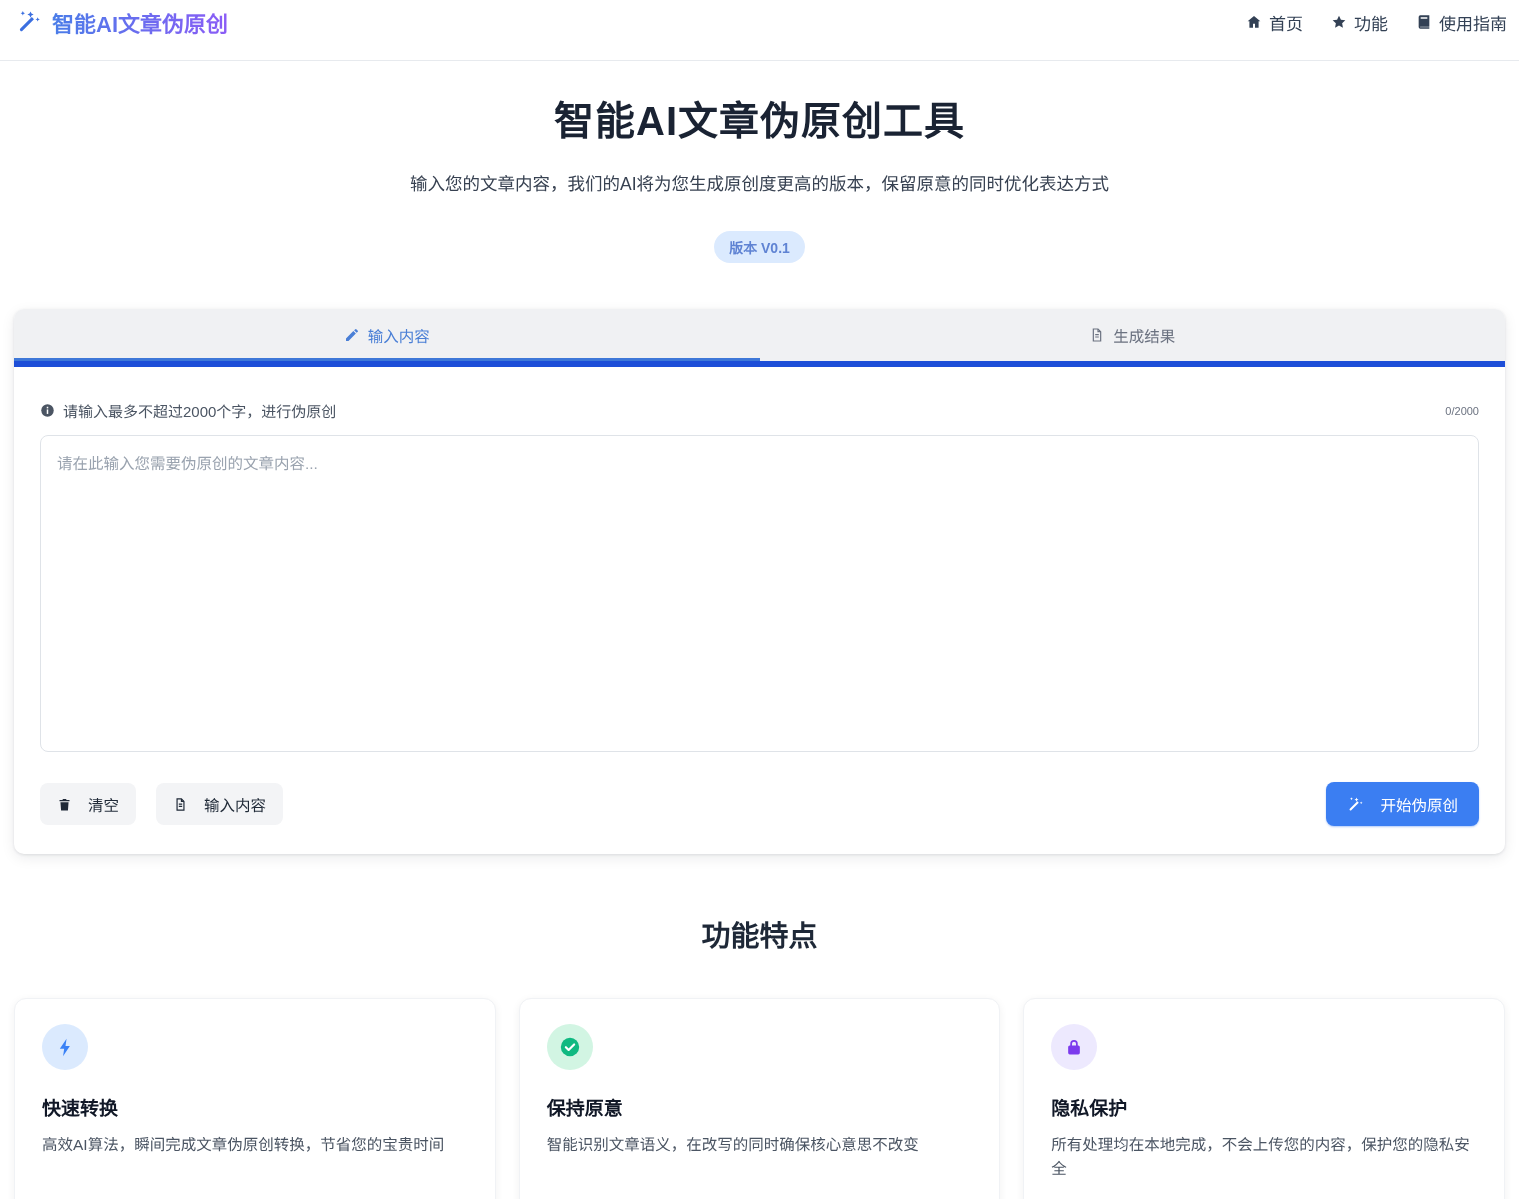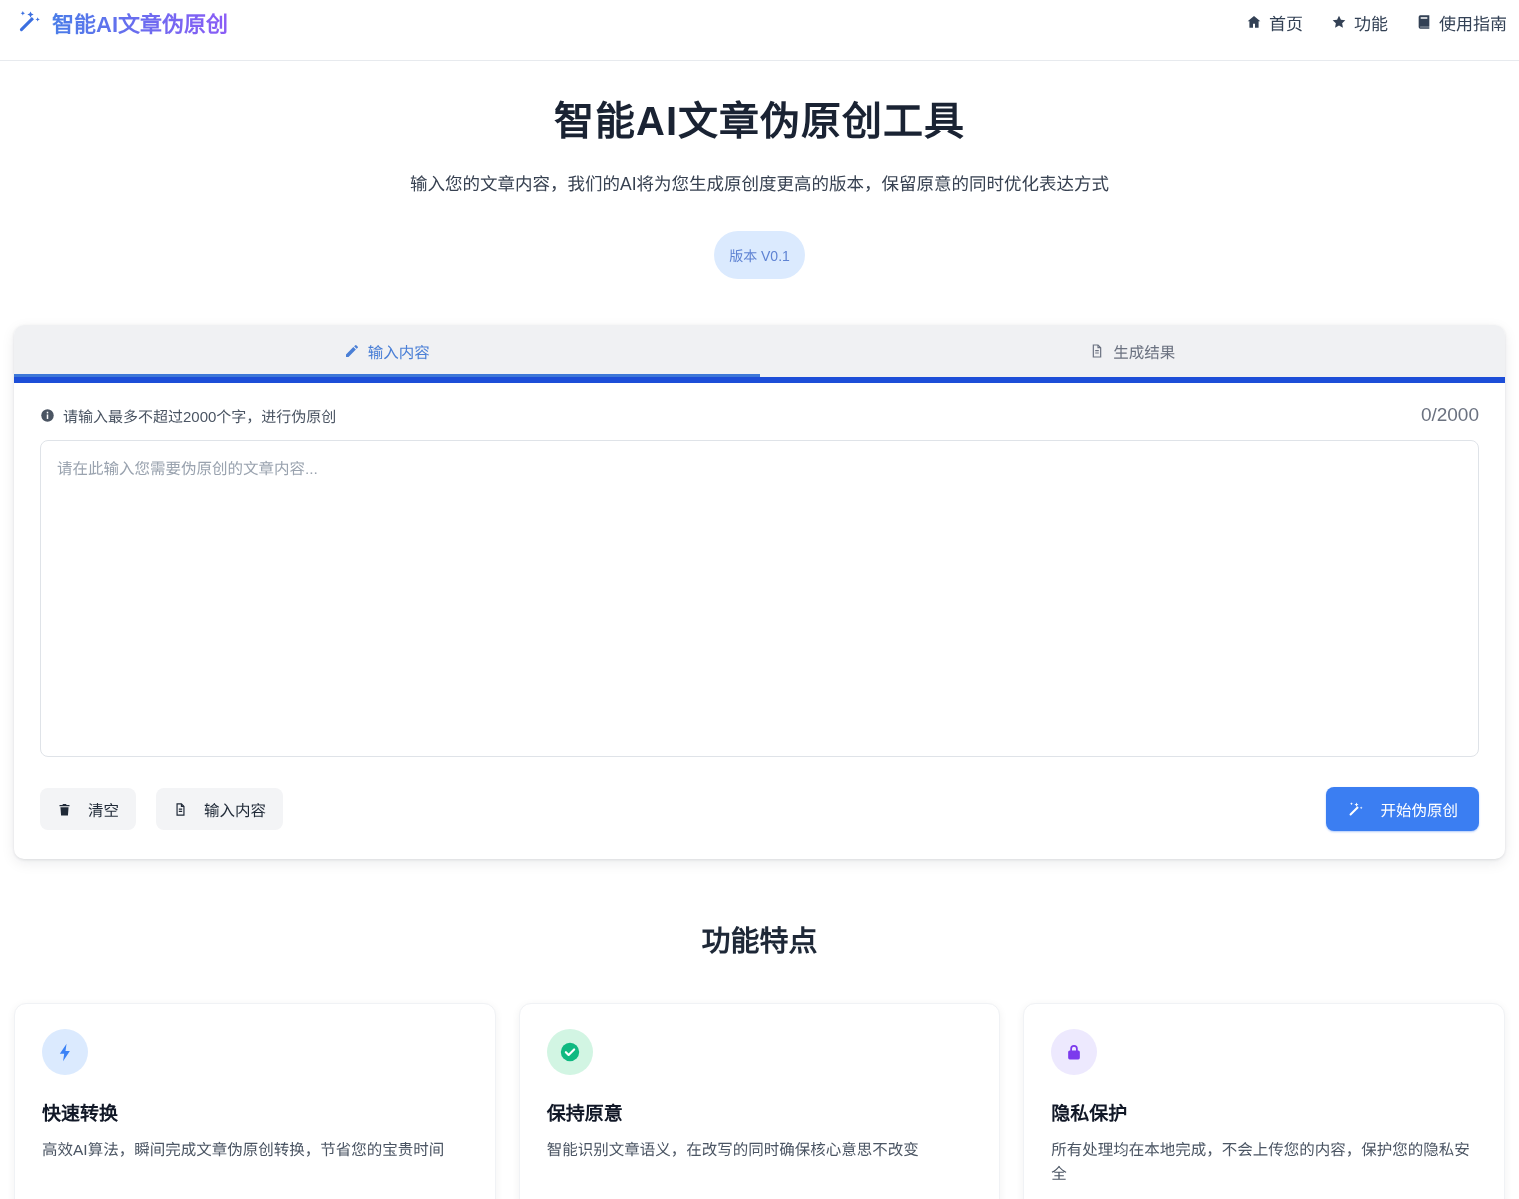--- a/index.html
+++ b/index.html
@@ -37,47 +37,47 @@
     margin: 0 0 25px; font-size: 40px; line-height: 1.2;
     font-weight: 800; color: #1a2333; letter-spacing: 1px;
   }
   .hero .subtitle {
     margin: 0 auto; max-width: 700px;
     font-size: 17.5px; line-height: 1.62; color: #374151;
   }
   .badge {
     display: inline-block; margin-top: 33px;
     background: #dbeafe; color: #5f83d3;
-    font-size: 14px; padding: 14px 15px; border-radius: 999px;
+    font-size: 14px; padding: 6px 15px; border-radius: 999px; font-weight: bold;
   }
 
   
   .panel {
     margin: 46px 14px 0; background: #ffffff; border-radius: 10px;
     box-shadow: 0 1px 3px rgba(15,23,42,.10), 0 4px 14px rgba(15,23,42,.08);
     overflow: hidden;
   }
   .tabs {
     display: flex; background: #f0f1f3; border-bottom: 6px solid #1d4ed8;
   }
   .tab {
     flex: 1; height: 52px; display: flex; align-items: center; justify-content: center;
     gap: 8px; font-size: 15.5px; color: #6b7280; cursor: pointer; user-select: none;
   }
   .tab.active {
     color: #4a7fd6; box-shadow: inset 0 -3px 0 #3e78d8;
   }
-  .panel-body { padding: 21px 26px 28px; }
+  .panel-body { padding: 33px 26px 28px; }
   .hint-row {
     display: flex; align-items: center; justify-content: space-between;
     margin-bottom: 14px;
   }
   .hint { display: flex; align-items: center; gap: 8px; color: #4b5563; font-size: 15px; }
   .hint svg { color: #4b5563; }
-  .counter { color: #6b7280; font-size: 19px; }
+  .counter { color: #6b7280; font-size: 11px; }
   .article-textarea {
     width: 100%; height: 317px; resize: none;
     border: 1px solid #dfe3e8; border-radius: 8px;
     padding: 16px; font-size: 15.5px; line-height: 1.6; color: #374151;
     font-family: "Liberation Sans", "DejaVu Sans", sans-serif;
     outline: none; background: #ffffff;
   }
   .article-textarea::placeholder { color: #9aa3af; }
   .action-row {
     display: flex; align-items: center; justify-content: space-between;

